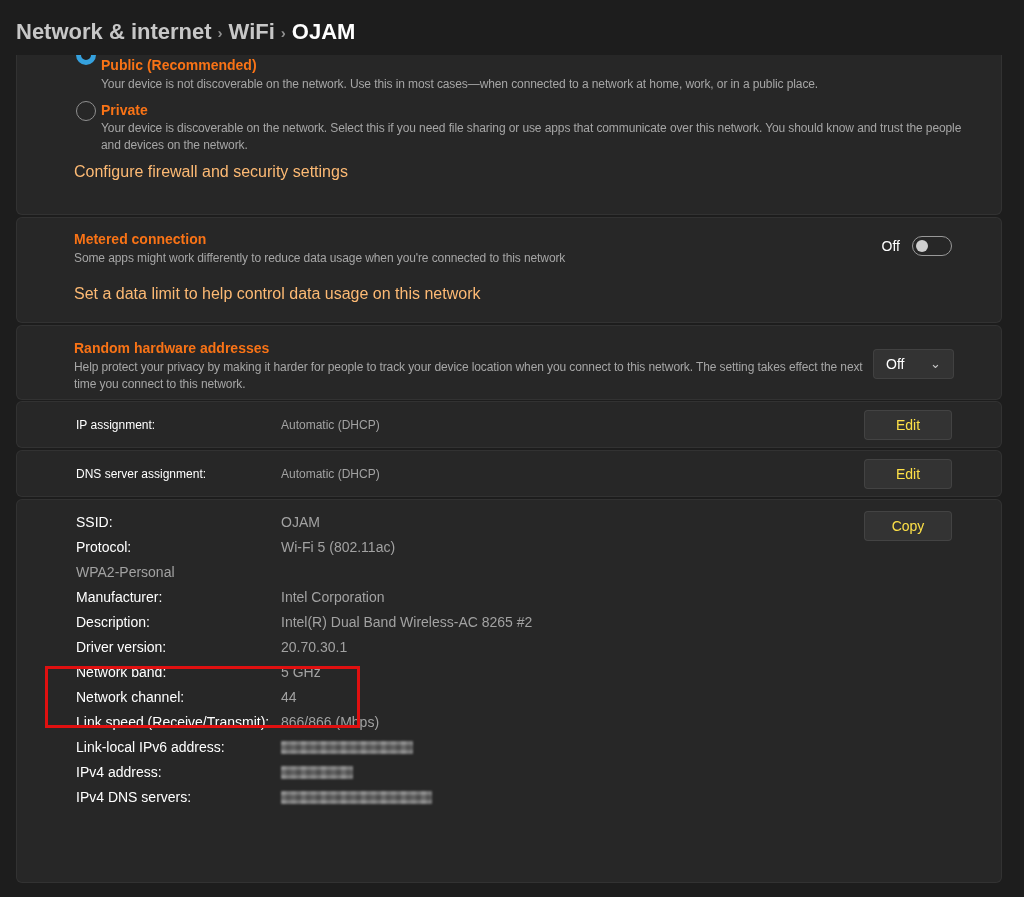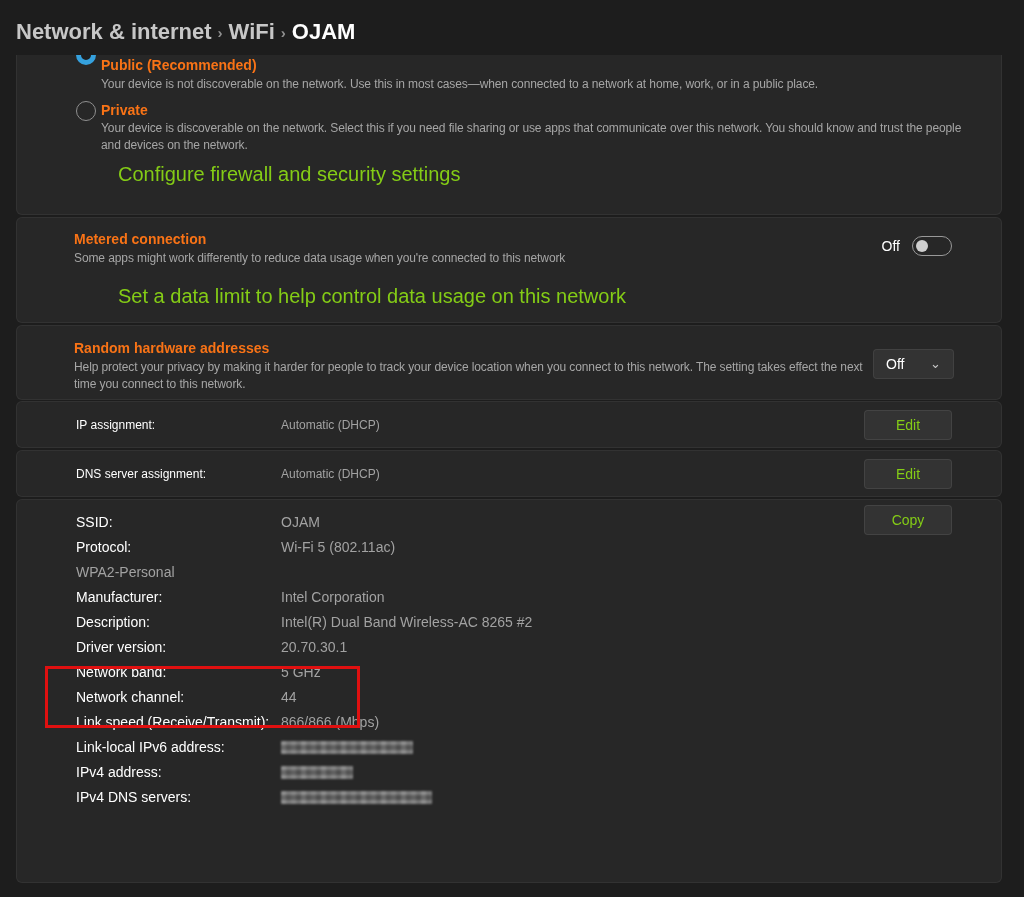--- a/index.html
+++ b/index.html
@@ -24,21 +24,21 @@
   #card-metered { top:217px; height:106px; }
   #card-random  { top:325px; height:75px; }
   #card-ip      { top:401px; height:47px; }
   #card-dns     { top:450px; height:47px; }
   #card-props   { top:499px; height:384px; }
 
   .abs { position:absolute; }
 
   .row-title { font-size:14px; font-weight:600; color:#f97316; }
   .row-desc  { font-size:12px; color:#a6a6a6; line-height:17px; letter-spacing:-0.1px; }
-  .link { font-size:20px; color:#84cc16; cursor:pointer;margin-left:44px; }
+  .link { font-size:16px; color:#fdba74; cursor:pointer; }
 
   
   .radio { width:20px; height:20px; border-radius:50%; }
   .radio.checked { border:5px solid #35a1de; background:#1f1f1f; }
   .radio.unchecked { border:1px solid #8f8f8f; background:transparent; }
 
   
   .toggle-row { position:absolute; top:18px; right:49px; display:flex; align-items:center; gap:12px; }
   .toggle-label { font-size:14px; color:#ffffff; }
   .toggle { width:40px; height:20px; border:1px solid #999999; border-radius:10px; position:relative; cursor:pointer; }
@@ -47,21 +47,21 @@
   
   .dropdown { position:absolute; right:47px; top:23px; width:81px; height:30px;
     background:#333333; border:1px solid rgba(255,255,255,0.07); border-radius:4px;
     display:flex; align-items:center; justify-content:space-between; padding:0 12px;
     font-size:14px; color:#ffffff; cursor:pointer; }
   .dropdown .chev { color:#c8c8c8; font-size:13px; line-height:10px; }
 
   
   .btn { position:absolute; right:49px; width:88px; height:30px;
     background:#333333; border:1px solid rgba(255,255,255,0.08); border-radius:4px;
-    color:#84cc16; font-size:14px; display:flex; align-items:center; justify-content:center;
+    color:#fde047; font-size:14px; display:flex; align-items:center; justify-content:center;
     cursor:pointer; font-family:inherit; }
 
   
   .assign-row { display:flex; align-items:center; height:100%; padding-left:59px; font-size:12px; }
   .assign-label { width:205px; color:#ffffff; }
   .assign-value { color:#a2a2a2; }
 
   
   .props { padding-top:10px; }
   .prop-row { display:flex; align-items:center; height:25px; line-height:25px; padding-left:59px; font-size:14px; }
@@ -133,21 +133,21 @@
 
 <div class="card" id="card-dns">
   <div class="assign-row">
     <span class="assign-label">DNS server assignment:</span>
     <span class="assign-value">Automatic (DHCP)</span>
   </div>
   <button class="btn" style="top:8px;">Edit</button>
 </div>
 
 <div class="card" id="card-props">
-  <button class="btn" style="top:5px;">Copy</button>
+  <button class="btn" style="top:11px;">Copy</button>
   <div class="props">
     <div class="prop-row">
       <span class="prop-label">SSID:</span>
       <span class="prop-value">OJAM</span>
     </div>
     <div class="prop-row">
       <span class="prop-label">Protocol:</span>
       <span class="prop-value">Wi-Fi 5 (802.11ac)</span>
     </div>
     <div class="prop-row">

